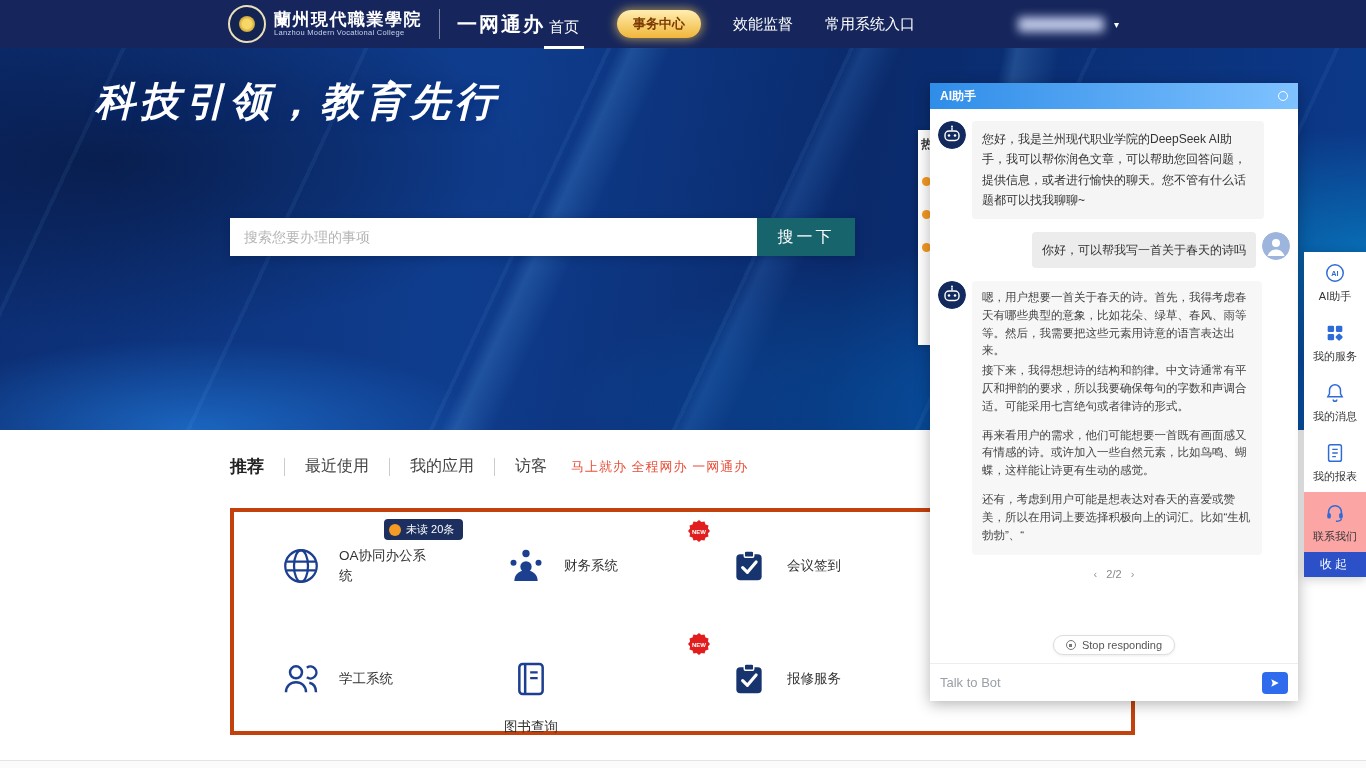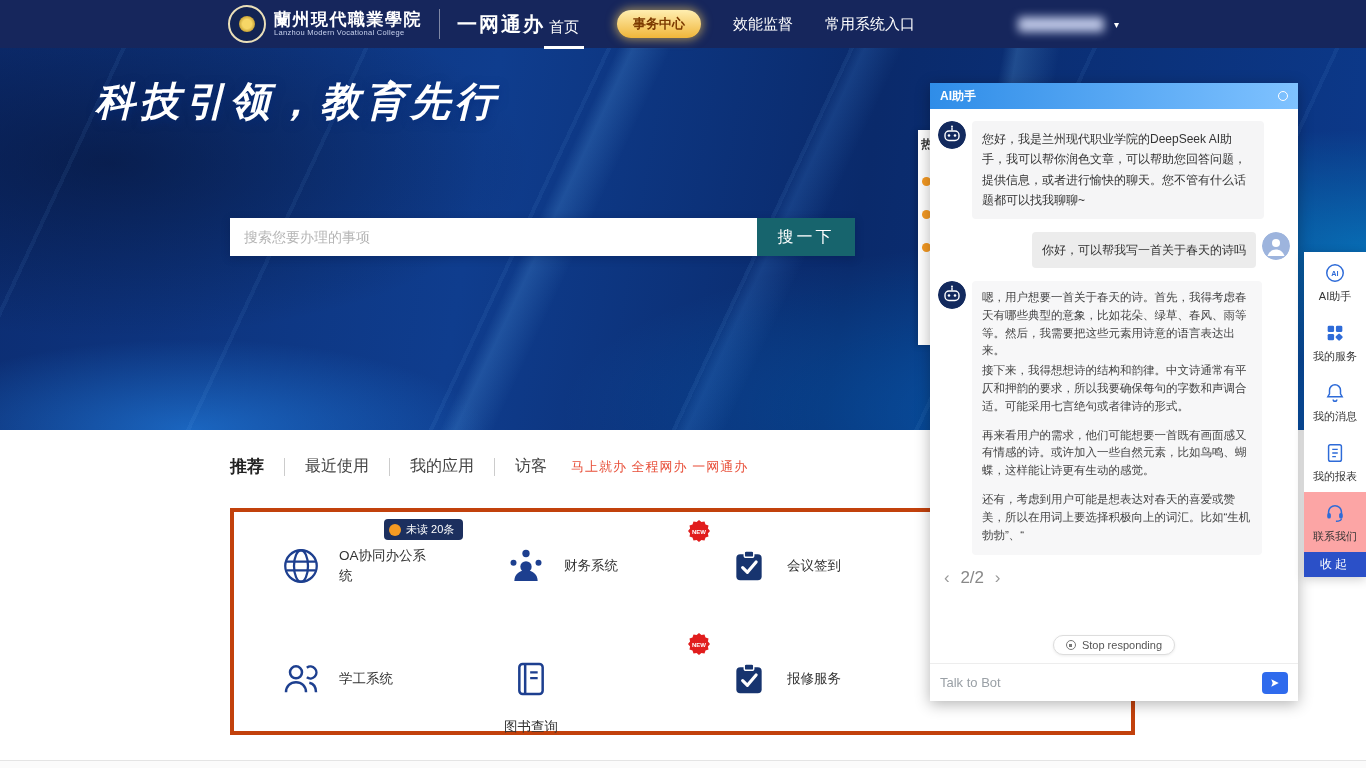--- a/index.html
+++ b/index.html
@@ -92,21 +92,21 @@
   .msg-row.user { justify-content:flex-end; }
   .avatar { width:28px; height:28px; border-radius:50%; overflow:hidden; flex:none; }
   .bubble { background:#f5f5f6; border-radius:4px; padding:8px 10px; font-size:12px; color:#333;
             line-height:1.7; max-width:292px; }
   .msg-row.user .bubble { background:#ececec; }
   .thinking { background:#f7f7f8; border-radius:4px; padding:8px 10px; font-size:11.5px;
             color:#444; line-height:1.55; width:290px; }
   .thinking-label { font-size:12px; color:#333; margin-bottom:6px; cursor:pointer; }
   .thinking p { margin-bottom:2px; }
   .thinking p.sp { margin-bottom:11px; }
-  .pager { font-size:17px; color:#888; margin-top:2px; }
+  .pager { text-align:center; font-size:11px; color:#888; margin-top:2px; }
   .pager .arrow { cursor:pointer; padding:0 6px; color:#999; }
   .chat-bottom { flex:none; }
   .stop-row { text-align:center; margin-bottom:8px; }
   .stop-btn { display:inline-flex; align-items:center; gap:6px; border:1px solid #ddd;
             border-radius:12px; background:#fff; padding:3px 12px; font-size:11px; color:#555;
             box-shadow:0 1px 3px rgba(0,0,0,.08); cursor:pointer; }
   .stop-icon { width:10px; height:10px; border:1px solid #777; border-radius:50%; position:relative; flex:none; }
   .stop-icon::after { content:""; position:absolute; left:2.5px; top:2.5px; width:3px; height:3px; background:#777; }
   .chat-input-row { height:38px; border-top:1px solid #ededed; display:flex; align-items:center;
             padding:0 10px; gap:8px; }

